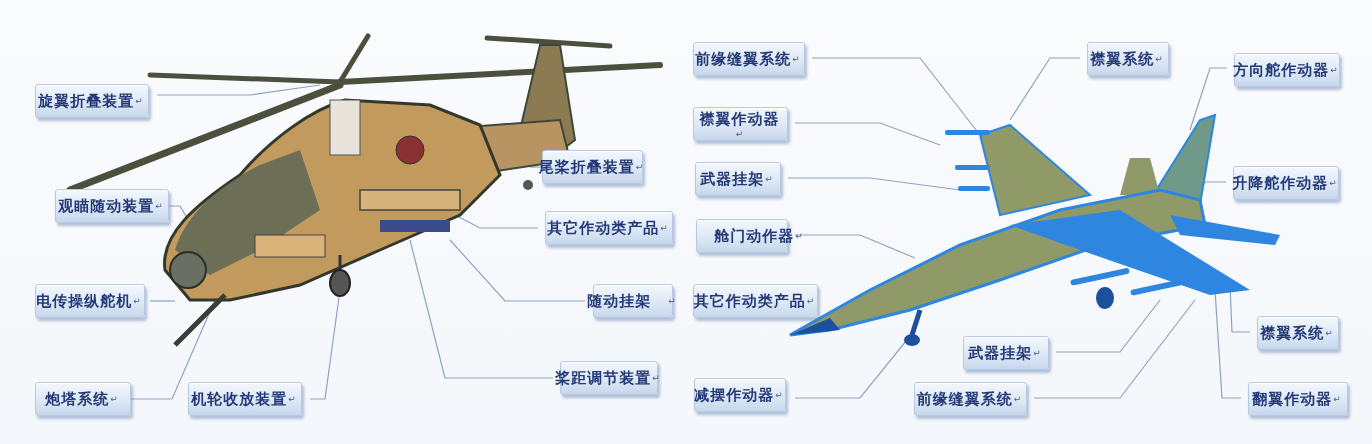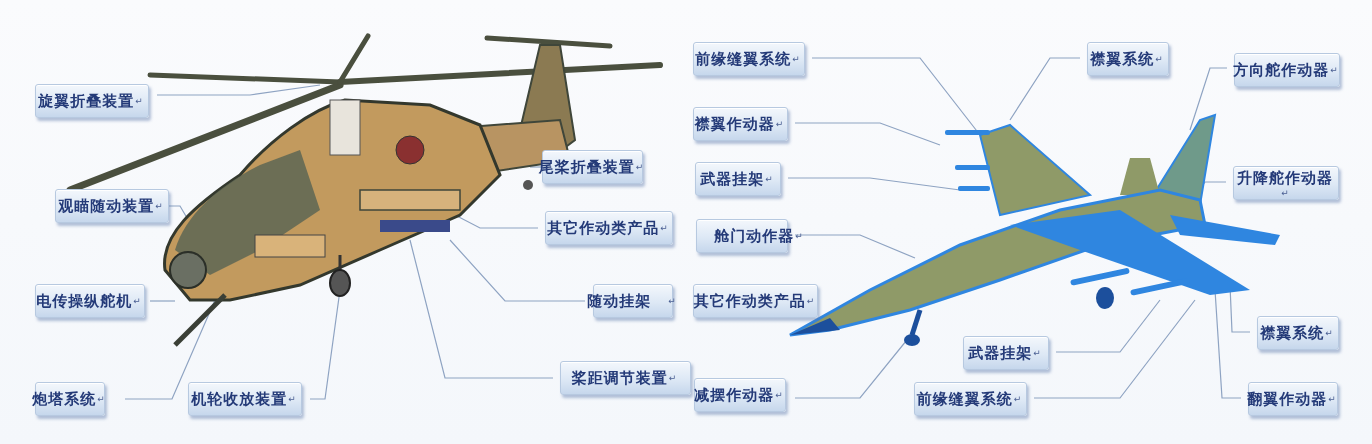--- a/index.html
+++ b/index.html
@@ -117,52 +117,52 @@
         <span class="mark">↵</span>
     </div>
     <div class="label" style="left:35px;top:189px;width:114px;margin-left:20px;">
       <span>观瞄随动装置</span>
         <span class="mark">↵</span>
     </div>
     <div class="label" style="left:35px;top:284px;width:110px;">
       <span>电传操纵舵机</span>
         <span class="mark">↵</span>
     </div>
-    <div class="label" style="left:35px;top:382px;width:70px;">
+    <div class="label" style="left:35px;top:382px;width:96px;">
       <span>炮塔系统</span>
         <span class="mark">↵</span>
     </div>
     <div class="label" style="left:188px;top:382px;width:114px;">
       <span>机轮收放装置</span>
         <span class="mark">↵</span>
     </div>
     <div class="label" style="left:542px;top:150px;width:101px;">
       <span>尾桨折叠装置</span>
         <span class="mark">↵</span>
     </div>
     <div class="label" style="left:545px;top:211px;width:128px;">
       <span>其它作动类产品</span>
         <span class="mark">↵</span>
     </div>
     <div class="label" style="left:593px;top:284px;width:80px;gap:16px;">
       <span>随动挂架</span>
         <span class="mark">↵</span>
     </div>
-    <div class="label" style="left:560px;top:361px;width:131px;">
+    <div class="label" style="left:560px;top:361px;width:98px;">
       <span>桨距调节装置</span>
         <span class="mark">↵</span>
     </div>
   </div>
 
   <div>
     <div class="label" style="left:693px;top:42px;width:112px;">
       <span>前缘缝翼系统</span>
         <span class="mark">↵</span>
     </div>
-    <div class="label" style="left:693px;top:107px;width:95px;">
+    <div class="label" style="left:693px;top:107px;width:95px;flex-direction:column;">
       <span>襟翼作动器</span>
         <span class="mark">↵</span>
     </div>
     <div class="label" style="left:695px;top:162px;width:86px;">
       <span>武器挂架</span>
         <span class="mark">↵</span>
     </div>
     <div class="label" style="left:696px;top:219px;width:92px;padding-left:44px;">
       <span>舱门动作器</span>
         <span class="mark">↵</span>
@@ -184,26 +184,26 @@
         <span class="mark">↵</span>
     </div>
     <div class="label" style="left:1087px;top:42px;width:82px;">
       <span>襟翼系统</span>
         <span class="mark">↵</span>
     </div>
     <div class="label" style="left:1234px;top:53px;width:106px;align-items:center;">
       <span>方向舵作动器</span>
         <span class="mark">↵</span>
     </div>
-    <div class="label" style="left:1233px;top:166px;width:106px;flex-direction:column;">
+    <div class="label" style="left:1233px;top:166px;width:106px;">
       <span>升降舵作动器</span>
         <span class="mark">↵</span>
     </div>
     <div class="label" style="left:1257px;top:316px;width:82px;">
       <span>襟翼系统</span>
         <span class="mark">↵</span>
     </div>
-    <div class="label" style="left:1248px;top:382px;width:90px;">
+    <div class="label" style="left:1248px;top:382px;width:100px;">
       <span>翻翼作动器</span>
         <span class="mark">↵</span>
     </div>
   </div>
 </div>
 
 </body></html>

